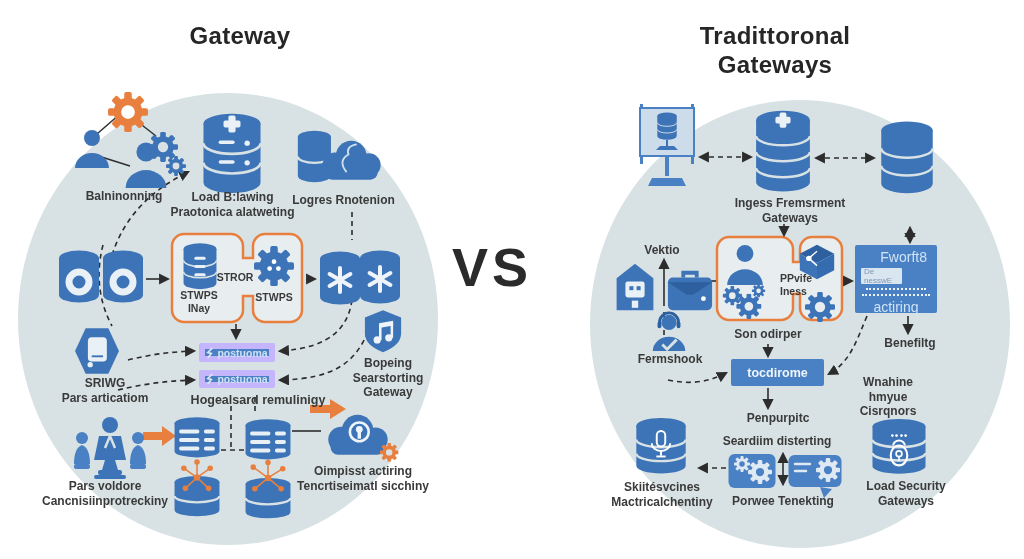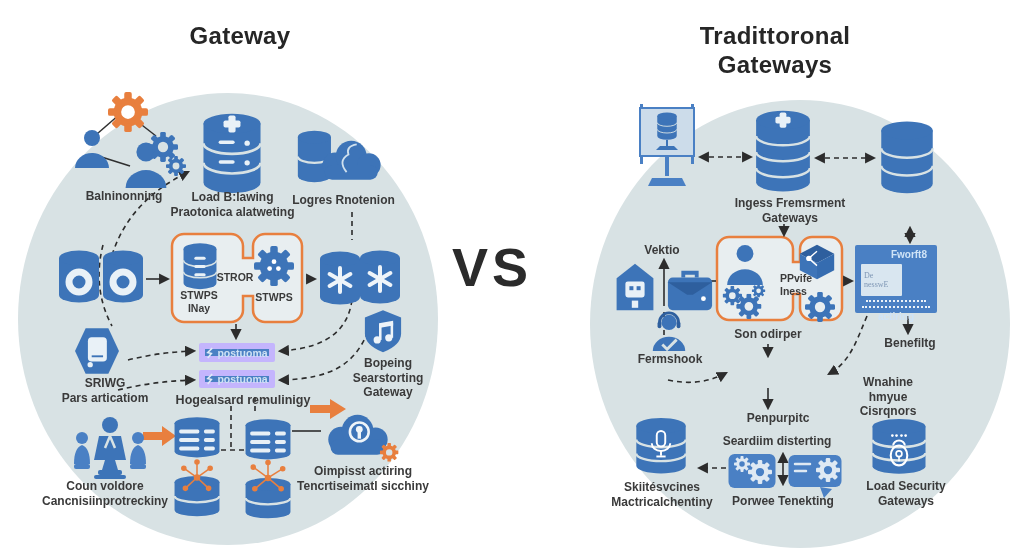--- a/index.html
+++ b/index.html
@@ -2,34 +2,34 @@
 <html><head>
 <meta charset="utf-8">
 <style>
   html,body{margin:0;padding:0;background:#ffffff;}
   .stage{position:relative;width:1024px;height:559px;background:#ffffff;overflow:hidden;
          font-family:"Liberation Sans",sans-serif;}
   .circle{position:absolute;border-radius:50%;background:#d8e2e4;}
   .abs{position:absolute;}
   .lbl{position:absolute;font-weight:bold;font-size:12px;color:#3a3a3a;text-align:center;line-height:1.22;}
   .lbl .s{display:block;}
-  .fs10{font-size:10.5px;} .fs13{font-size:12.5px;}
+  .fs10{font-size:10.5px;} .fs13{font-size:12.5px;margin-left:15px;}
   .title{position:absolute;font-size:24px;font-weight:bold;color:#262626;text-align:center;line-height:1.2;letter-spacing:.3px;}
   .title .s{display:block;}
   .vs{position:absolute;left:452px;top:236px;font-size:54px;font-weight:bold;color:#2b2b2b;letter-spacing:4px;}
   .qbox{position:absolute;background:#4a80c4;border:6px solid #c4b5fd;display:flex;align-items:center;justify-content:center;gap:3px;
         color:#cfe2f5;font-weight:bold;font-size:10.5px;border-radius:2px;box-sizing:border-box;}
   .bluebox{position:absolute;background:#4a80c4;display:flex;align-items:center;justify-content:center;
         color:#eef5fb;font-weight:bold;font-size:12.5px;border-radius:2px;}
   .panel{position:absolute;background:#4a80c4;border-radius:2px;box-sizing:border-box;
         display:flex;flex-direction:column;gap:4px;padding:5px 6px;}
-  .p-row{font-weight:bold;font-size:10px;color:#cfe3f7;line-height:1;}
+  .p-row{font-weight:normal;font-size:14px;color:#cfe3f7;line-height:1;}
   .p-r1{align-self:flex-end;padding-right:4px;}
   .p-input{height:12px;width:58%;background:#d9e6f0;border-radius:1px;font-size:8px;color:#7f97b5;
-        display:flex;align-items:center;padding:16px 3px;box-sizing:border-box;font-family:Liberation Serif, serif;}
+        display:flex;align-items:center;padding:8px 3px;box-sizing:border-box;}
   .p-dots{height:5px;border-bottom:2px dotted #ecf3fa;width:86%;align-self:center;}
   .p-dots2{width:96%;}
   .p-r4{align-self:center;}
   .ic-blue{color:#3d74b8;} .ic-orange{color:#e87f3e;} .ic-light{color:#dfe9f3;}
   svg{display:block;}
 </style>
 </head>
 <body>
 
 <div class="stage">
@@ -268,21 +268,21 @@
     <g fill="#3d74b8">
       <circle cx="40" cy="9" r="8"></circle>
         <path d="M29 20 H51 L56 44 H24 Z"></path>
       <path d="M35 44 H45 L48 54 H32 Z"></path>
         <rect x="28" y="54" width="24" height="5" rx="2"></rect>
         <rect x="24" y="59" width="32" height="4" rx="2"></rect>
     </g>
     <path d="M40 20 L35 32 M40 20 L45 32" stroke="#d8e2e4" stroke-width="2.5" fill="none"></path>
   </svg>
   <div class="lbl" style="left:30px;top:479px;width:150px">
-    <span class="s">Coun voldore</span>
+    <span class="s">Pars voldore</span>
     <span class="s">Cancnisiinprotreckiny</span>
   </div>
 
   <svg class="abs" style="left:173px;top:417px" width="48" height="104" viewBox="0 0 62 134">
     <path d="M2 8 V44 a29 8 0 0 0 58 0 V8" fill="#3d74b8"></path>
       <ellipse cx="31" cy="8" rx="29" ry="8" fill="#3d74b8"></ellipse>
     <g fill="#e8f0f6">
         <rect x="8" y="16" width="26" height="5" rx="2"></rect>
         <rect x="40" y="16" width="14" height="5" rx="2"></rect>
       <rect x="8" y="27" width="26" height="5" rx="2"></rect>
@@ -431,20 +431,21 @@
     <div class="p-input">
       <span>De nesswE</span>
     </div>
     <div class="p-dots"></div>
     <div class="p-dots p-dots2"></div>
     <div class="p-row p-r4">actiring</div>
   </div>
   <div class="lbl" style="left:868px;top:336px;width:84px">Benefiltg</div>
 
   <div class="lbl" style="left:716px;top:327px;width:104px">Son odirper</div>
+  <div class="bluebox" style="left:731px;top:359px;width:93px;height:27px">tocdirome</div>
   <div class="lbl" style="left:728px;top:411px;width:100px">Penpurpitc</div>
   <div class="lbl" style="left:702px;top:434px;width:150px">Seardiim disterting</div>
 
   <div class="lbl" style="left:846px;top:375px;width:84px">
     <span class="s">Wnahine</span>
     <span class="s">hmyue</span>
     <span class="s">Cisrqnors</span>
   </div>
 
   <svg class="abs" style="left:634px;top:416px" width="54" height="64" viewBox="0 0 70 80">

